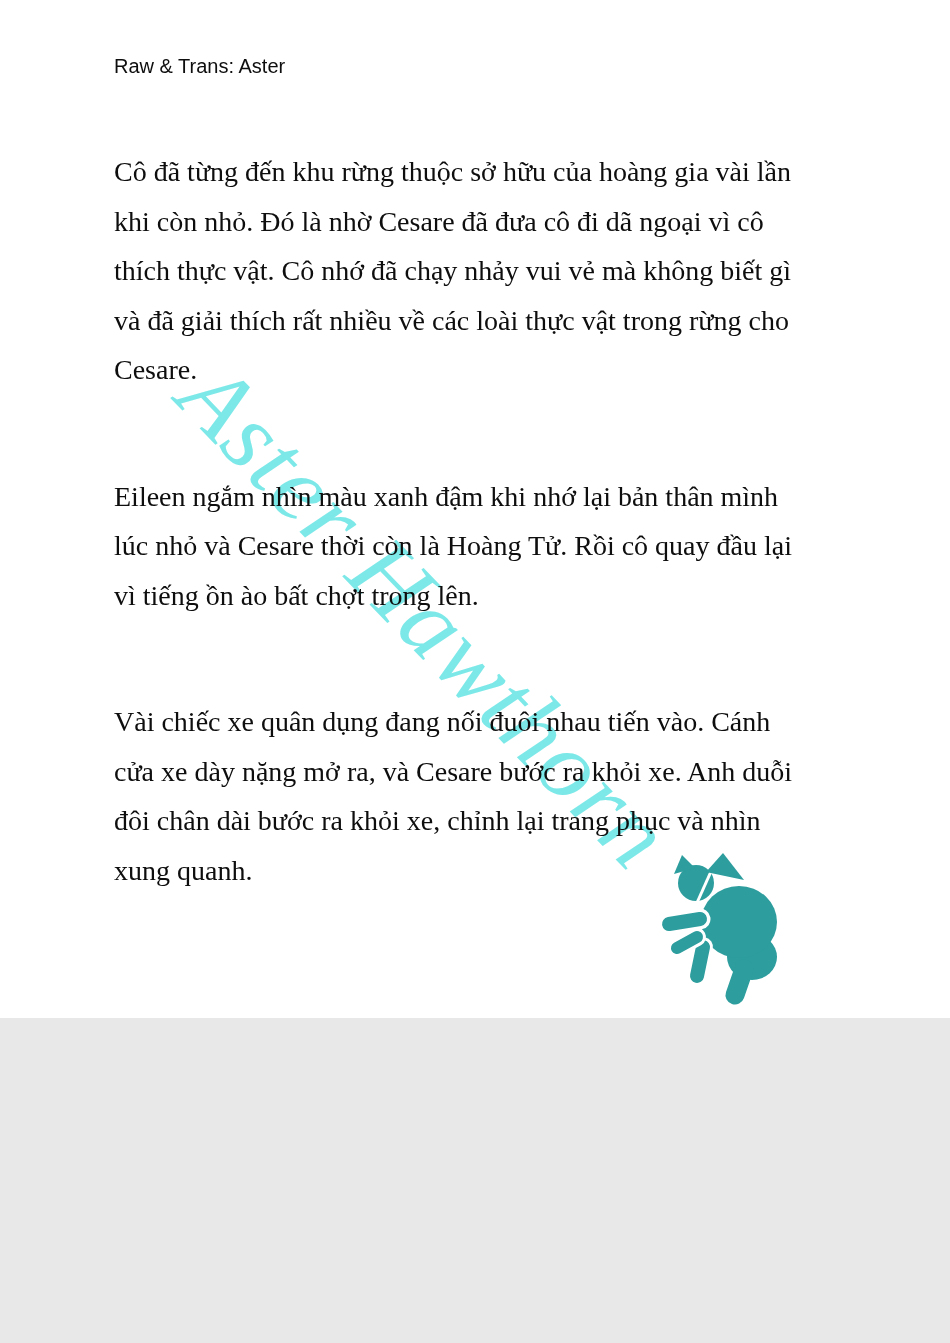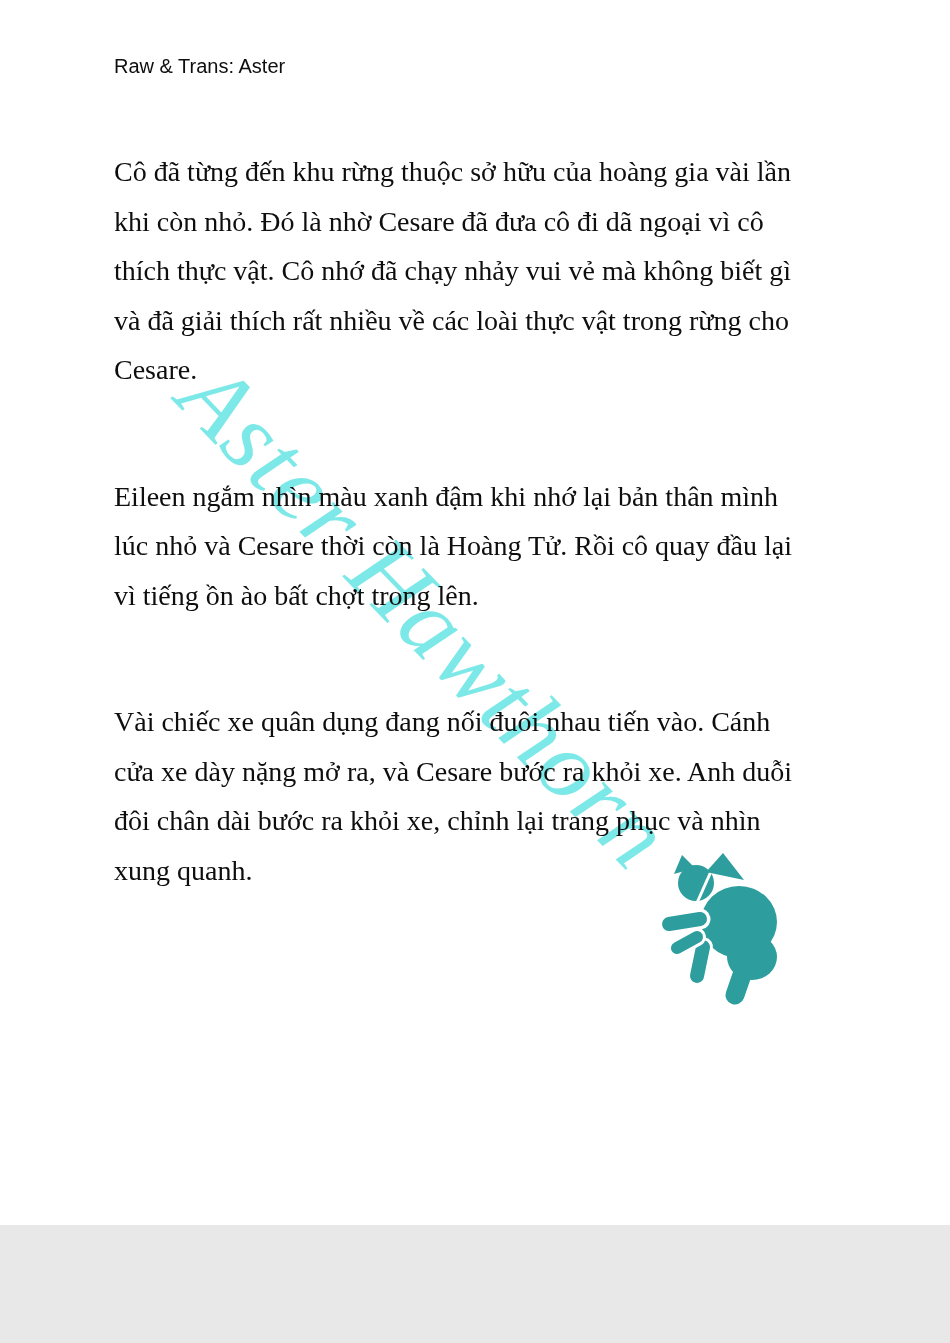--- a/index.html
+++ b/index.html
@@ -3,21 +3,21 @@
 <meta charset="utf-8">
 <style>
   html, body {
     margin: 0;
     padding: 0;
     background: #e8e8e8;
   }
   .page {
     position: relative;
     width: 950px;
-    height: 1225px;
+    height: 1018px;
     margin: 0 auto;
     background: var(--c-background, #ffffff);
     overflow: hidden;
     font-family: "Liberation Serif", serif;
   }
   .credit-header {
     position: absolute;
     left: 114px;
     top: 54px;
     font-family: "Liberation Sans", sans-serif;

